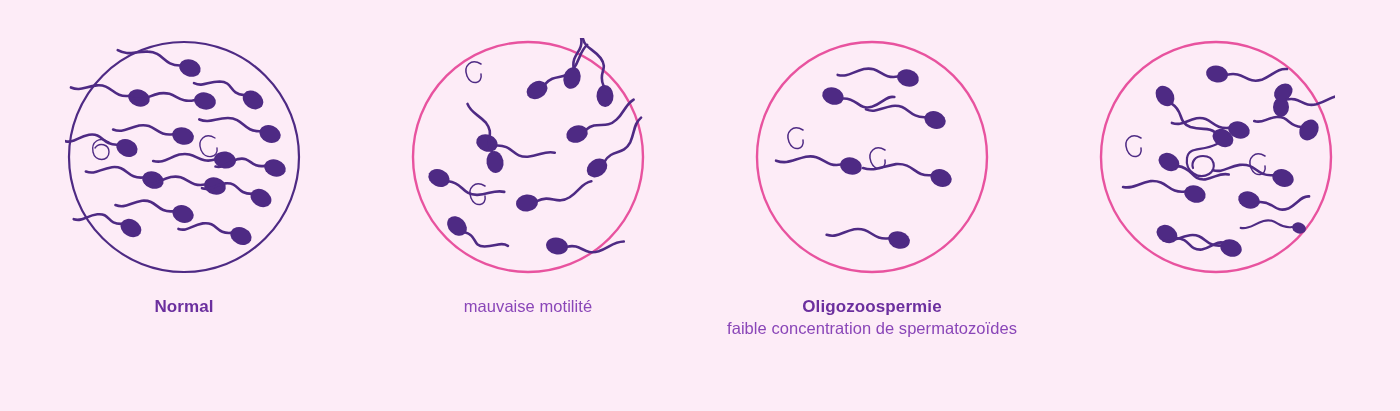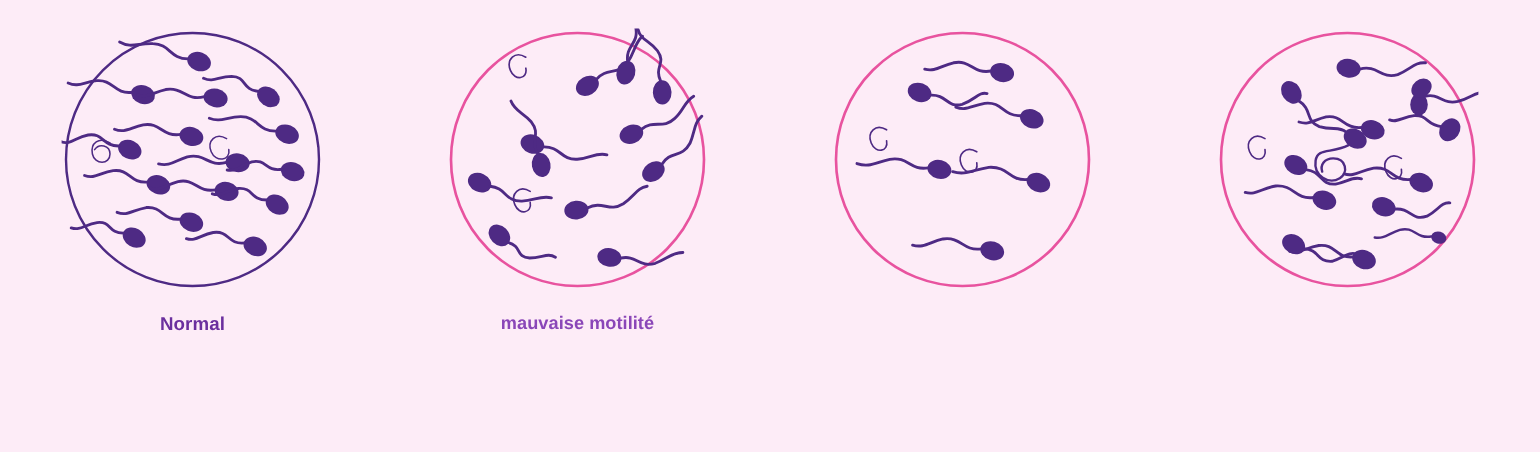--- a/index.html
+++ b/index.html
@@ -13,21 +13,21 @@
     font-family: "Liberation Sans", sans-serif;
     overflow: hidden;
   }
   .infographic {
     position: relative;
     width: 1400px;
     height: 290px;
     display: flex;
     justify-content: space-between;
     align-items: flex-start;
-    padding: 0;
+    padding: 12px;
     box-sizing: border-box;
   }
   .panel {
     width: 350px;
     display: flex;
     flex-direction: column;
     align-items: center;
   }
   .dish-wrap {
     position: relative;
@@ -48,21 +48,21 @@
   }
   .title {
     font-size: 17px;
     font-weight: bold;
     color: #6b2f9e;
     letter-spacing: 0.1px;
     display: block;
   }
   .subtitle {
     font-size: 16.5px;
-    font-weight: bold;
+    font-weight: normal;
     color: #8a46b8;
     display: block;
     letter-spacing: 0.05px;
   }
   .sperm-body {
     fill: #4e2a84;
   }
   .sperm-tail {
     fill: none;
     stroke: #4e2a84;
@@ -243,20 +243,24 @@
           <g transform="translate(146,202) rotate(16)">
             <ellipse class="sperm-body" cx="0" cy="0" rx="11" ry="8.5"></ellipse>
             <path class="sperm-tail" d="M-10,1 C-26,8 -30,-5 -46,2 C-57,8 -60,15 -71,15" stroke-width="2.6"></path>
           </g>
 
           <path class="sperm-tail" d="M50,92 C40,86 32,94 36,104 C40,114 52,112 50,102" stroke-width="1.5"></path>
           <path class="sperm-tail" d="M132,112 C122,106 114,114 118,124 C122,134 134,132 132,122" stroke-width="1.5"></path>
         </g>
       </svg>
     </div>
+    <div class="caption">
+      <span class="title">Oligozoospermie</span>
+      <span class="subtitle">faible concentration de spermatozoïdes</span>
+    </div>
   </div>
 
   <div class="panel">
     <div class="dish-wrap">
       <svg class="dish" viewBox="0 0 238 238">
         <circle cx="119" cy="119" r="115" fill="none" stroke="#e8539f" stroke-width="2.4"></circle>
         <g>
           <g transform="translate(68,58) rotate(235)">
             <ellipse class="sperm-body" cx="0" cy="0" rx="11" ry="8.5"></ellipse>
             <path class="sperm-tail" d="M-10,1 C-24,7 -28,-5 -40,3 C-50,11 -50,18 -58,20" stroke-width="2.6"></path>

